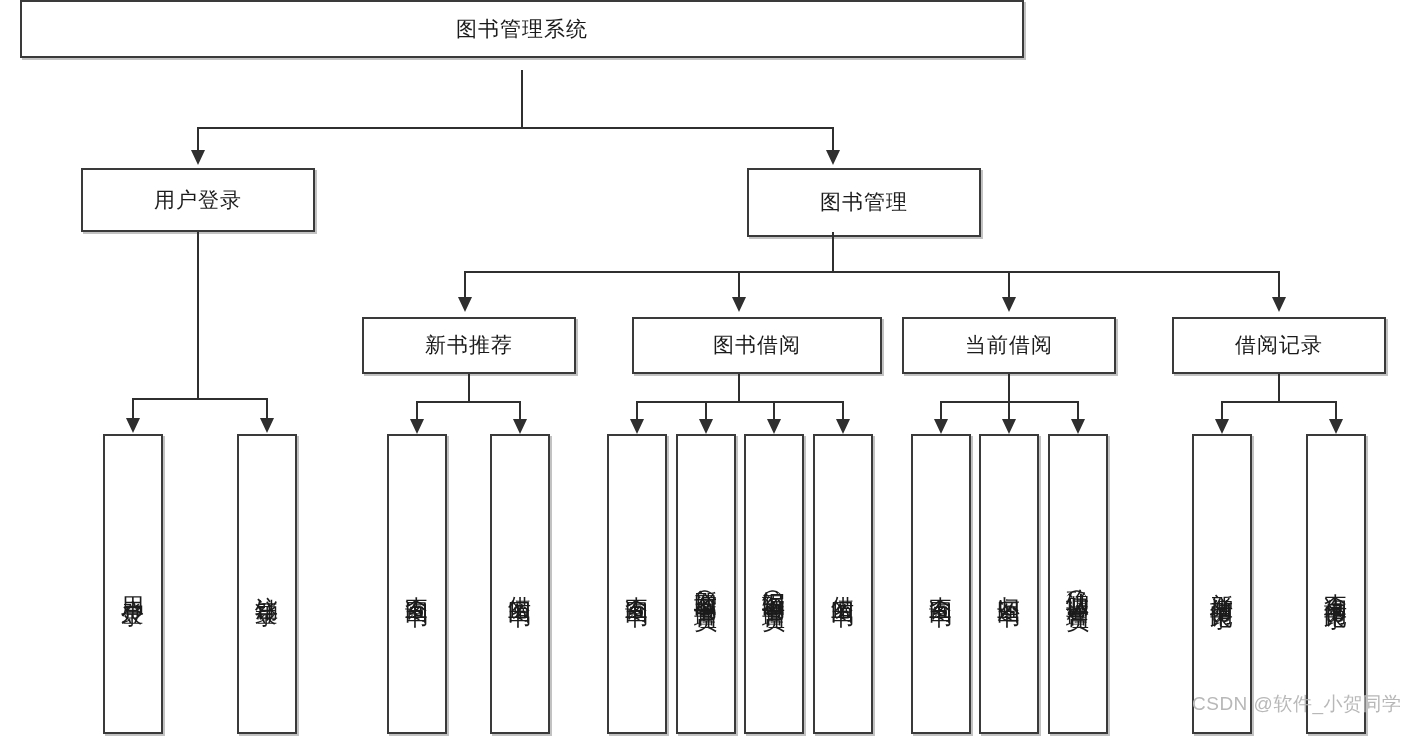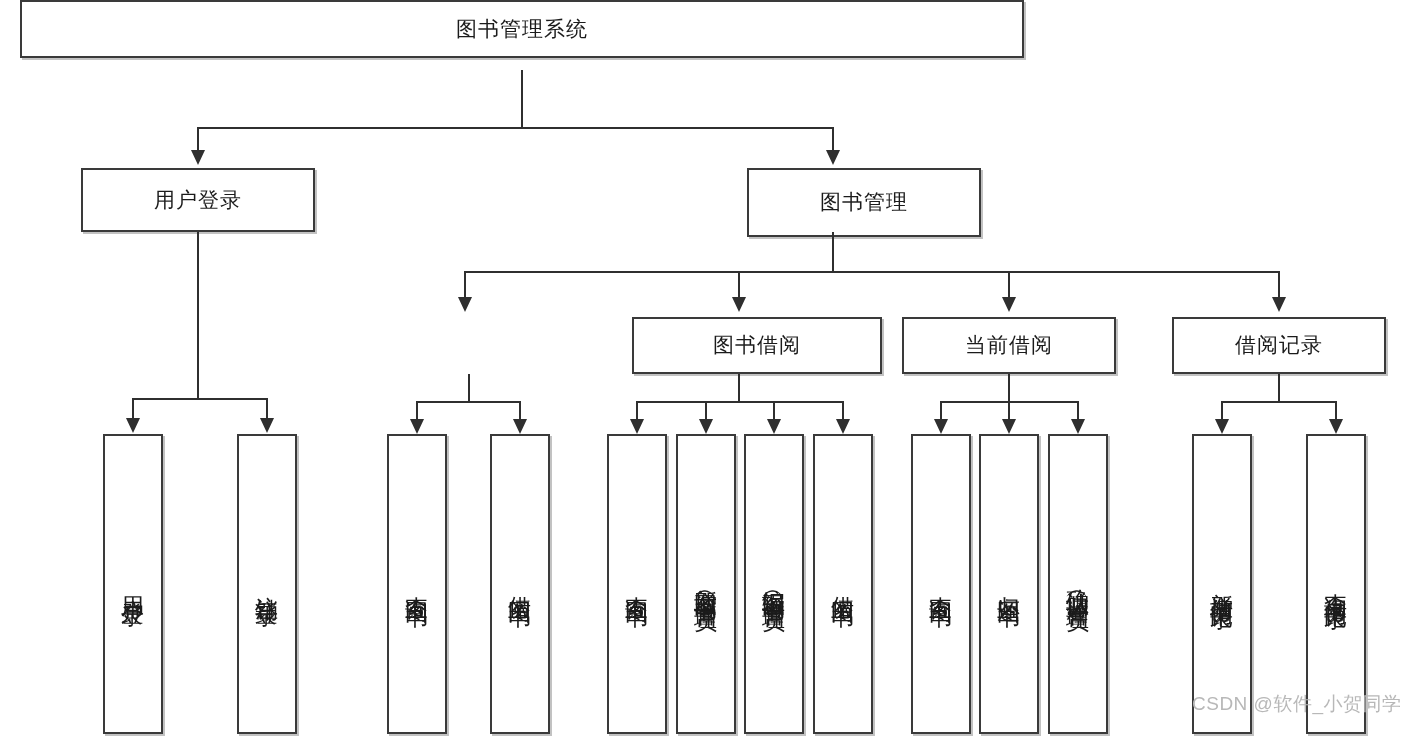--- a/index.html
+++ b/index.html
@@ -110,20 +110,23 @@
   <div class="edge h" style="left:464px; top:271px; width:815px; height:2px;"></div>
   <div class="edge v" style="left:464px; top:271px; width:2px; height:28px;"></div>
   <div class="arrow" style="left:458px; top:297px;"></div>
   <div class="edge v" style="left:738px; top:271px; width:2px; height:28px;"></div>
   <div class="arrow" style="left:732px; top:297px;"></div>
   <div class="edge v" style="left:1008px; top:271px; width:2px; height:28px;"></div>
   <div class="arrow" style="left:1002px; top:297px;"></div>
   <div class="edge v" style="left:1278px; top:271px; width:2px; height:28px;"></div>
   <div class="arrow" style="left:1272px; top:297px;"></div>
 
+  <div class="node" style="left:362px; top:317px; width:214px; height:57px;">
+    <span class="label">新书推荐</span>
+  </div>
   <div class="node" style="left:632px; top:317px; width:250px; height:57px;">
     <span class="label">图书借阅</span>
   </div>
   <div class="node" style="left:902px; top:317px; width:214px; height:57px;">
     <span class="label">当前借阅</span>
   </div>
   <div class="node" style="left:1172px; top:317px; width:214px; height:57px;">
     <span class="label">借阅记录</span>
   </div>
 

